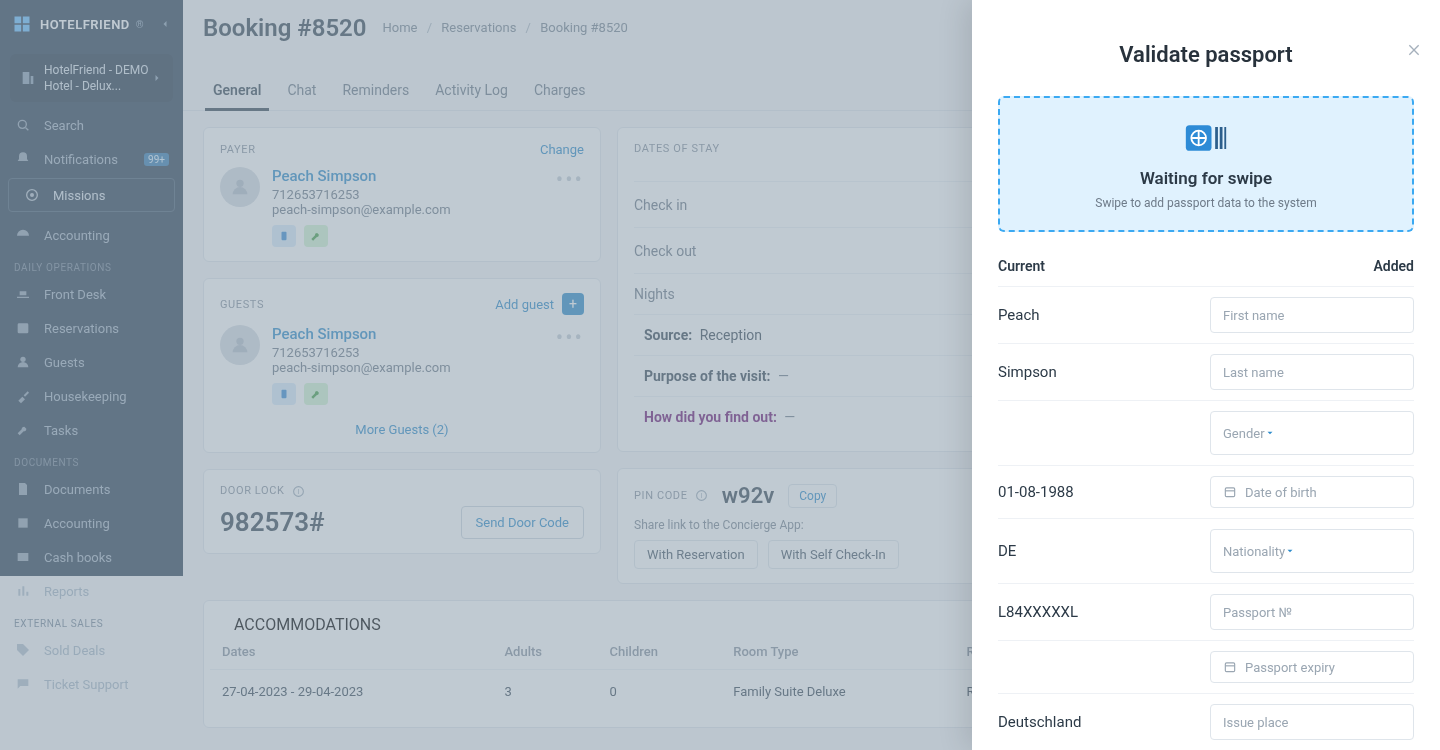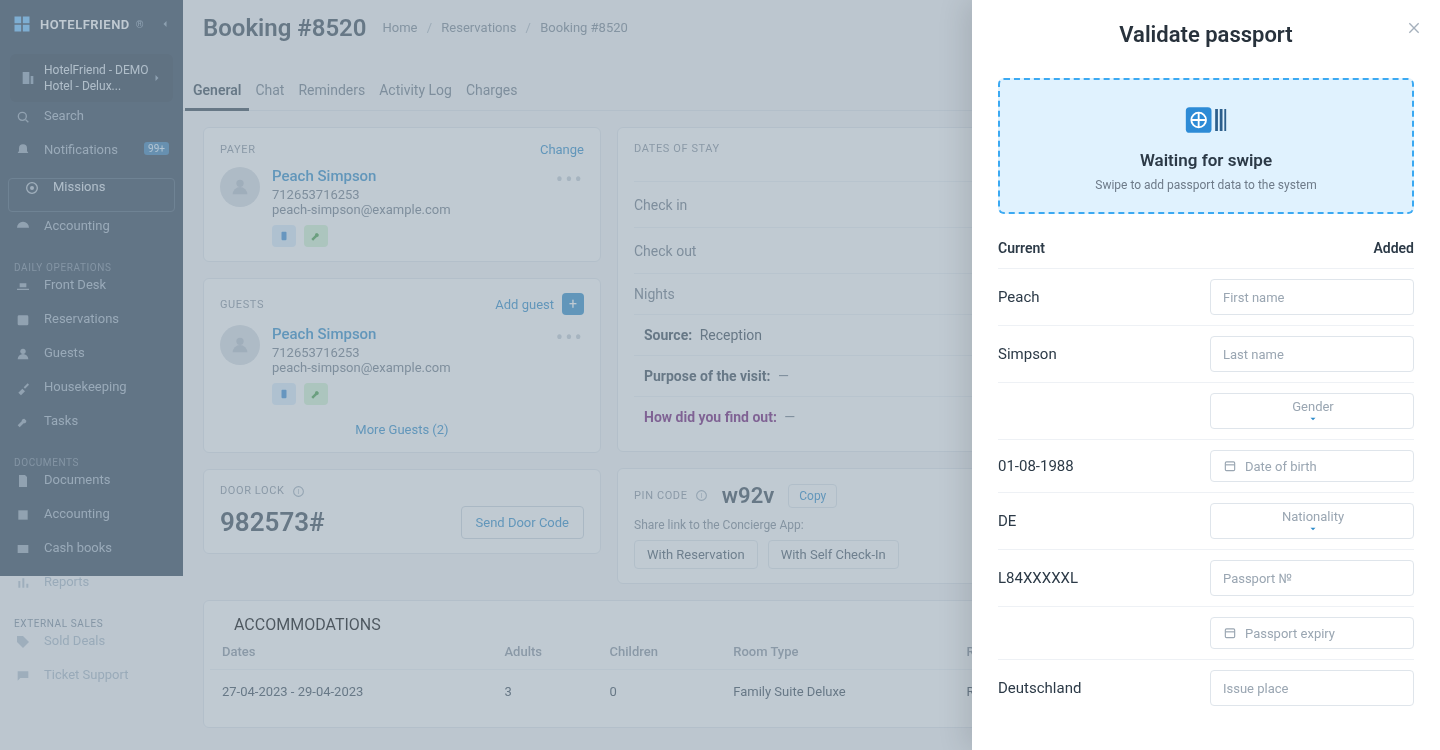--- a/index.html
+++ b/index.html
@@ -21,36 +21,36 @@
   }
 
   
   .sidebar { position:absolute; left:0; top:0; width:183px; height:576px; background:var(--sidebar-bg); color:var(--sidebar-text); z-index:10; }
   .logo-row { display:flex; align-items:center; height:48px; padding:0 12px; justify-content:space-between; }
   .logo-row .brand { display:flex; align-items:center; gap:8px; color:#fff; font-weight:600; letter-spacing:.5px; font-size:13px; }
   .logo-row .chev { color:#8ea3b6; }
   .org-switch { margin:6px 10px; background: var(--sidebar-bg2); border-radius:6px; padding:8px 10px; display:flex; align-items:center; justify-content:space-between; }
   .org-switch .org-name { font-size:12px; line-height:1.35; color:#dbe4ec; }
   .nav { margin-top:6px; }
-  .nav .item { display:flex; align-items:flex-start; gap:12px; height:34px; padding:0 14px; font-size:13px; color:var(--sidebar-text); cursor:pointer; }
+  .nav .item { display:flex; align-items:center; gap:12px; height:34px; padding:0 14px; font-size:13px; color:var(--sidebar-text); cursor:pointer; }
   .nav .item .ico { width:18px; height:18px; display:flex; align-items:center; justify-content:center; opacity:.85; }
   .nav .item .label { flex:1; }
   .nav .item .badge { background:#3a7fb3; color:#dff1ff; border-radius:3px; font-size:10px; padding:1px 4px; }
   .nav .item.boxed { margin:2px 8px; border:1px solid #4d6276; border-radius:4px; height:34px; }
   .nav .section { font-size:10px; letter-spacing:.6px; color:var(--sidebar-section); padding:10px 14px 4px; text-transform:uppercase; }
 
   
   .main { position:absolute; left:183px; top:0; right:0; height:750px; overflow:hidden;border-radius:16px; }
   .page-header { height:64px; padding:14px 20px 0; display:flex; align-items:flex-start; gap:16px; }
   .page-title { font-size:24px; font-weight:600; color:var(--heading); }
   .breadcrumbs { font-size:13px; color:#7b8794; margin-top:6px; }
   .breadcrumbs a { color:#7b8794; text-decoration:none; }
   .breadcrumbs .sep { margin:0 6px; color:#b0bac4; }
 
-  .tabs { display:flex; gap:10px; padding:12px 8px 0; border-bottom:1px solid var(--card-border); }
+  .tabs { display:flex; gap:22px; padding:12px 28px 0; border-bottom:1px solid var(--card-border); }
   .tabs .tab { padding:6px 2px 12px; font-size:14px; color:#6e7b89; cursor:pointer; position:relative; }
   .tabs .tab.active { color:var(--heading); font-weight:600; }
   .tabs .tab.active::after { content:""; position:absolute; left:-6px; right:-6px; bottom:-1px; height:3px; background:var(--heading); }
 
   .content { display:flex; gap:16px; padding:16px 20px; }
   .col-left { width:398px; display:flex; flex-direction:column; gap:16px; }
   .col-right { flex:1; display:flex; flex-direction:column; gap:16px; }
 
   .card { background:#fff; border:1px solid var(--card-border); border-radius:6px; padding:14px 16px; }
   .card .card-head { display:flex; align-items:center; justify-content:space-between; margin-bottom:10px; }
@@ -91,36 +91,36 @@
   .table td { color:#3b4a58; padding:14px 12px; border-top:1px solid #eef1f5; }
 
   .accommodations { background:#fff; border:1px solid var(--card-border); border-radius:6px; padding:14px 6px; margin:0 20px; }
   .accommodations .card-title { padding:0 12px 6px; }
 
   
   .scrim { position:absolute; inset:0; background:var(--overlay-bg); z-index:50; }
 
   
   .panel { position:absolute; right:0; top:0; width:468px; height:750px; background:#fff; box-shadow:-6px 0 28px rgba(0,0,0,.12); z-index:60; display:flex; flex-direction:column; }
-  .panel-header { display:flex; align-items:center; justify-content:center; height:68px; position:relative; }
+  .panel-header { display:flex; align-items:center; justify-content:center; height:68px; position:relative;margin-top:22px; }
   .panel-title { font-size:22px; font-weight:600; color:#28323c; }
   .panel-close { position:absolute; right:18px; top:20px; color:#a5b0bc; cursor:pointer; }
   .swipe-card { margin:10px 26px 0; border:2px dashed var(--info-border); background:var(--info-bg); border-radius:6px; padding:18px 16px 20px; display:flex; flex-direction:column; align-items:center; gap:8px; }
   .swipe-icon { width:44px; height:44px; display:flex; align-items:center; justify-content:center; }
   .swipe-title { font-size:17px; font-weight:600; color:#2c3a47; }
   .swipe-sub { font-size:12px; color:#6e7b89; }
 
   .form { margin:16px 26px 0; }
   .form .th-row { display:flex; justify-content:space-between; font-size:14px; font-weight:600; color:#2c3a47; padding:10px 0 12px; border-bottom:1px solid #eef1f5; }
   .frow { display:flex; align-items:center; justify-content:space-between; padding:10px 0; border-bottom:1px solid #eef1f5; }
   .frow .curr { font-size:15px; color:#2c3a47; min-width:190px; }
   .frow .field { width:204px; }
   .input { width:100%; height:36px; border:1px solid #dfe5eb; border-radius:4px; padding:0 12px; font-size:13px; color:#2c3a47; background:#fff; }
   .input::placeholder { color:#9aa6b2; }
-  .sel { display:flex; align-items:center; justify-content:center; width:100%; height:36px; border:1px solid #dfe5eb; border-radius:4px; padding:0 10px 0 12px; font-size:13px; color:#9aa6b2; background:#fff; cursor:pointer;flex-direction:column; }
+  .sel { display:flex; align-items:center; justify-content:flex-start; width:100%; height:44px; border:1px solid #dfe5eb; border-radius:4px; padding:0 10px 0 12px; font-size:13px; color:#9aa6b2; background:#fff; cursor:pointer; }
   .sel .chev { color:#2f8dcb; }
   .date-input { display:flex; align-items:center; gap:8px; width:100%; height:32px; border:1px solid #dfe5eb; border-radius:4px; padding:0 12px; font-size:13px; color:#9aa6b2; background:#fff; }
 
   
   svg { display:block; }
 </style>
 </head>
 <body>
 
 <aside class="sidebar">

